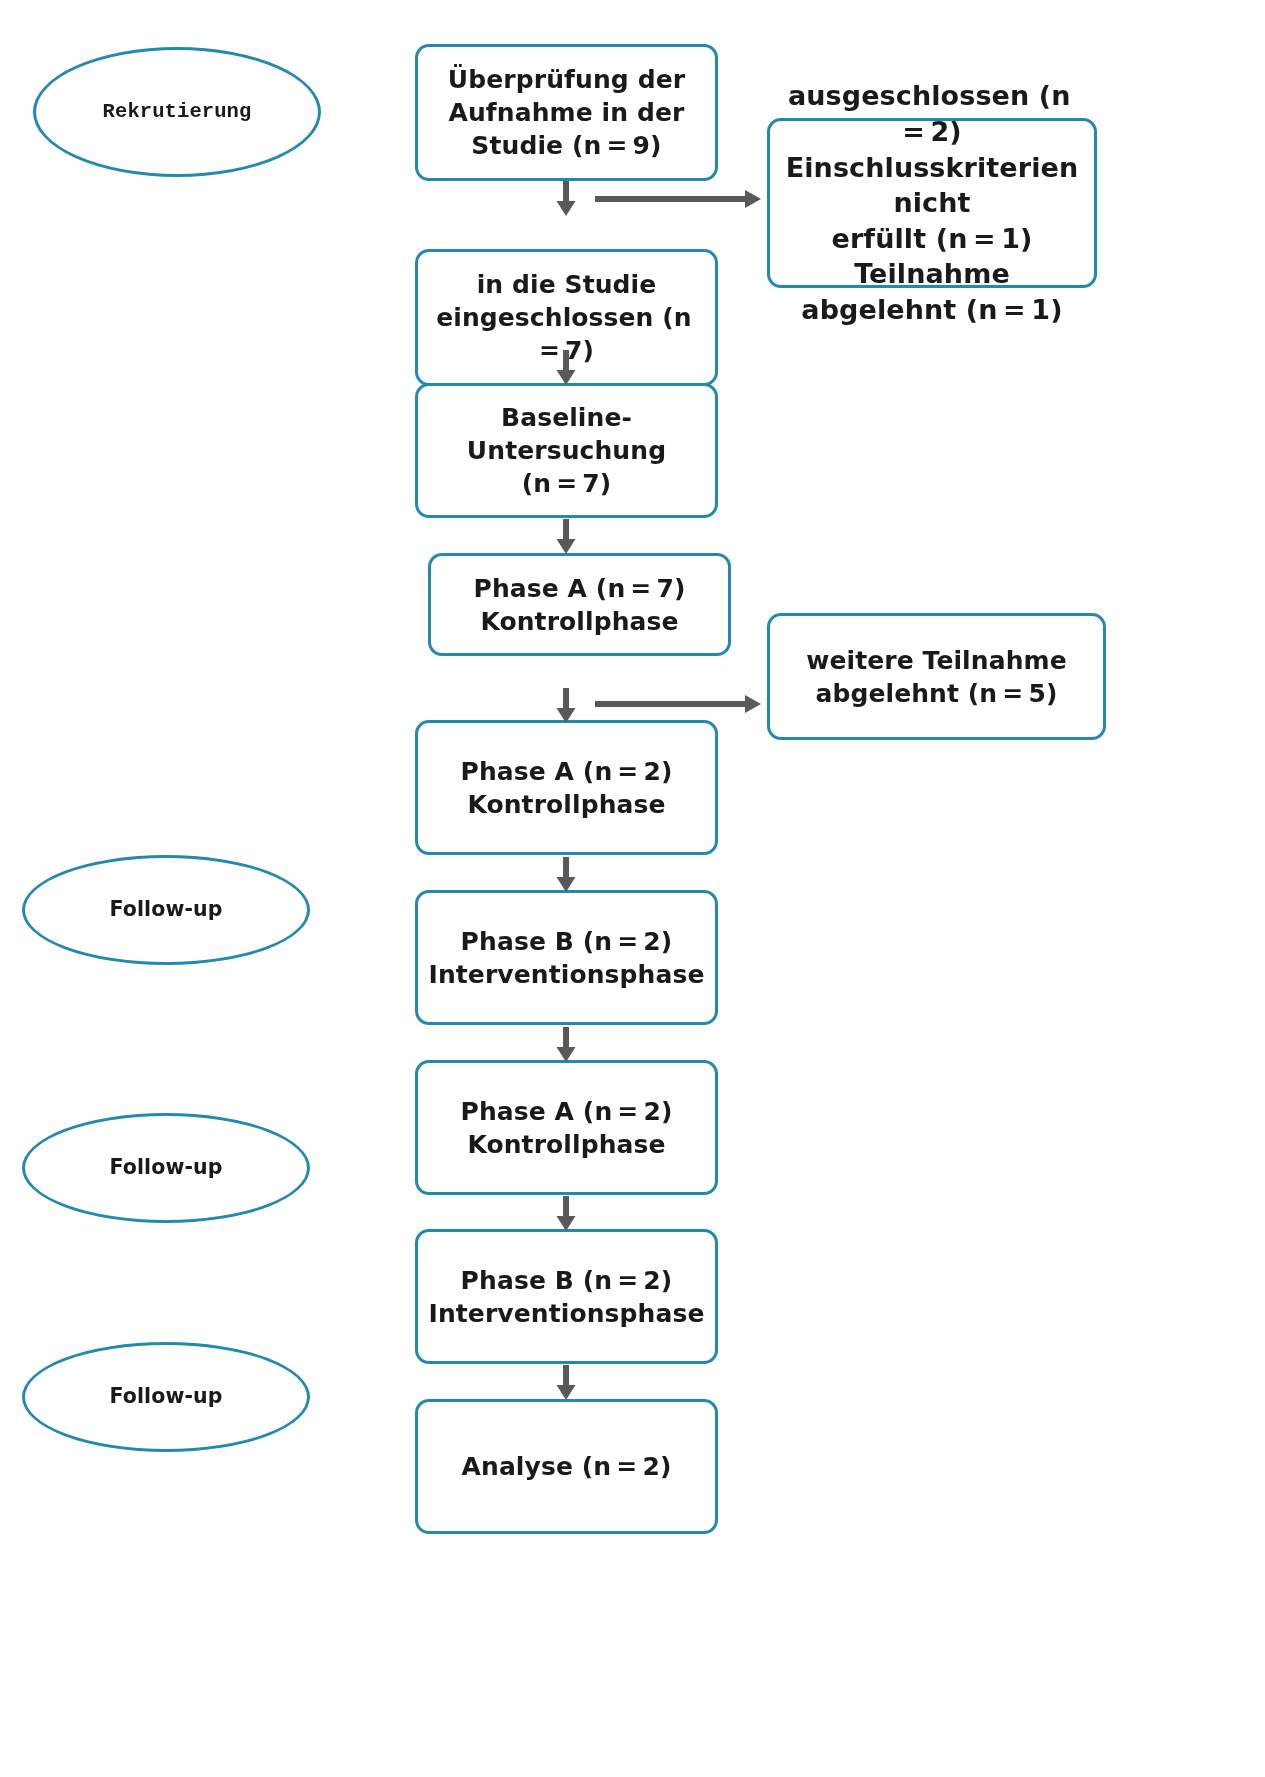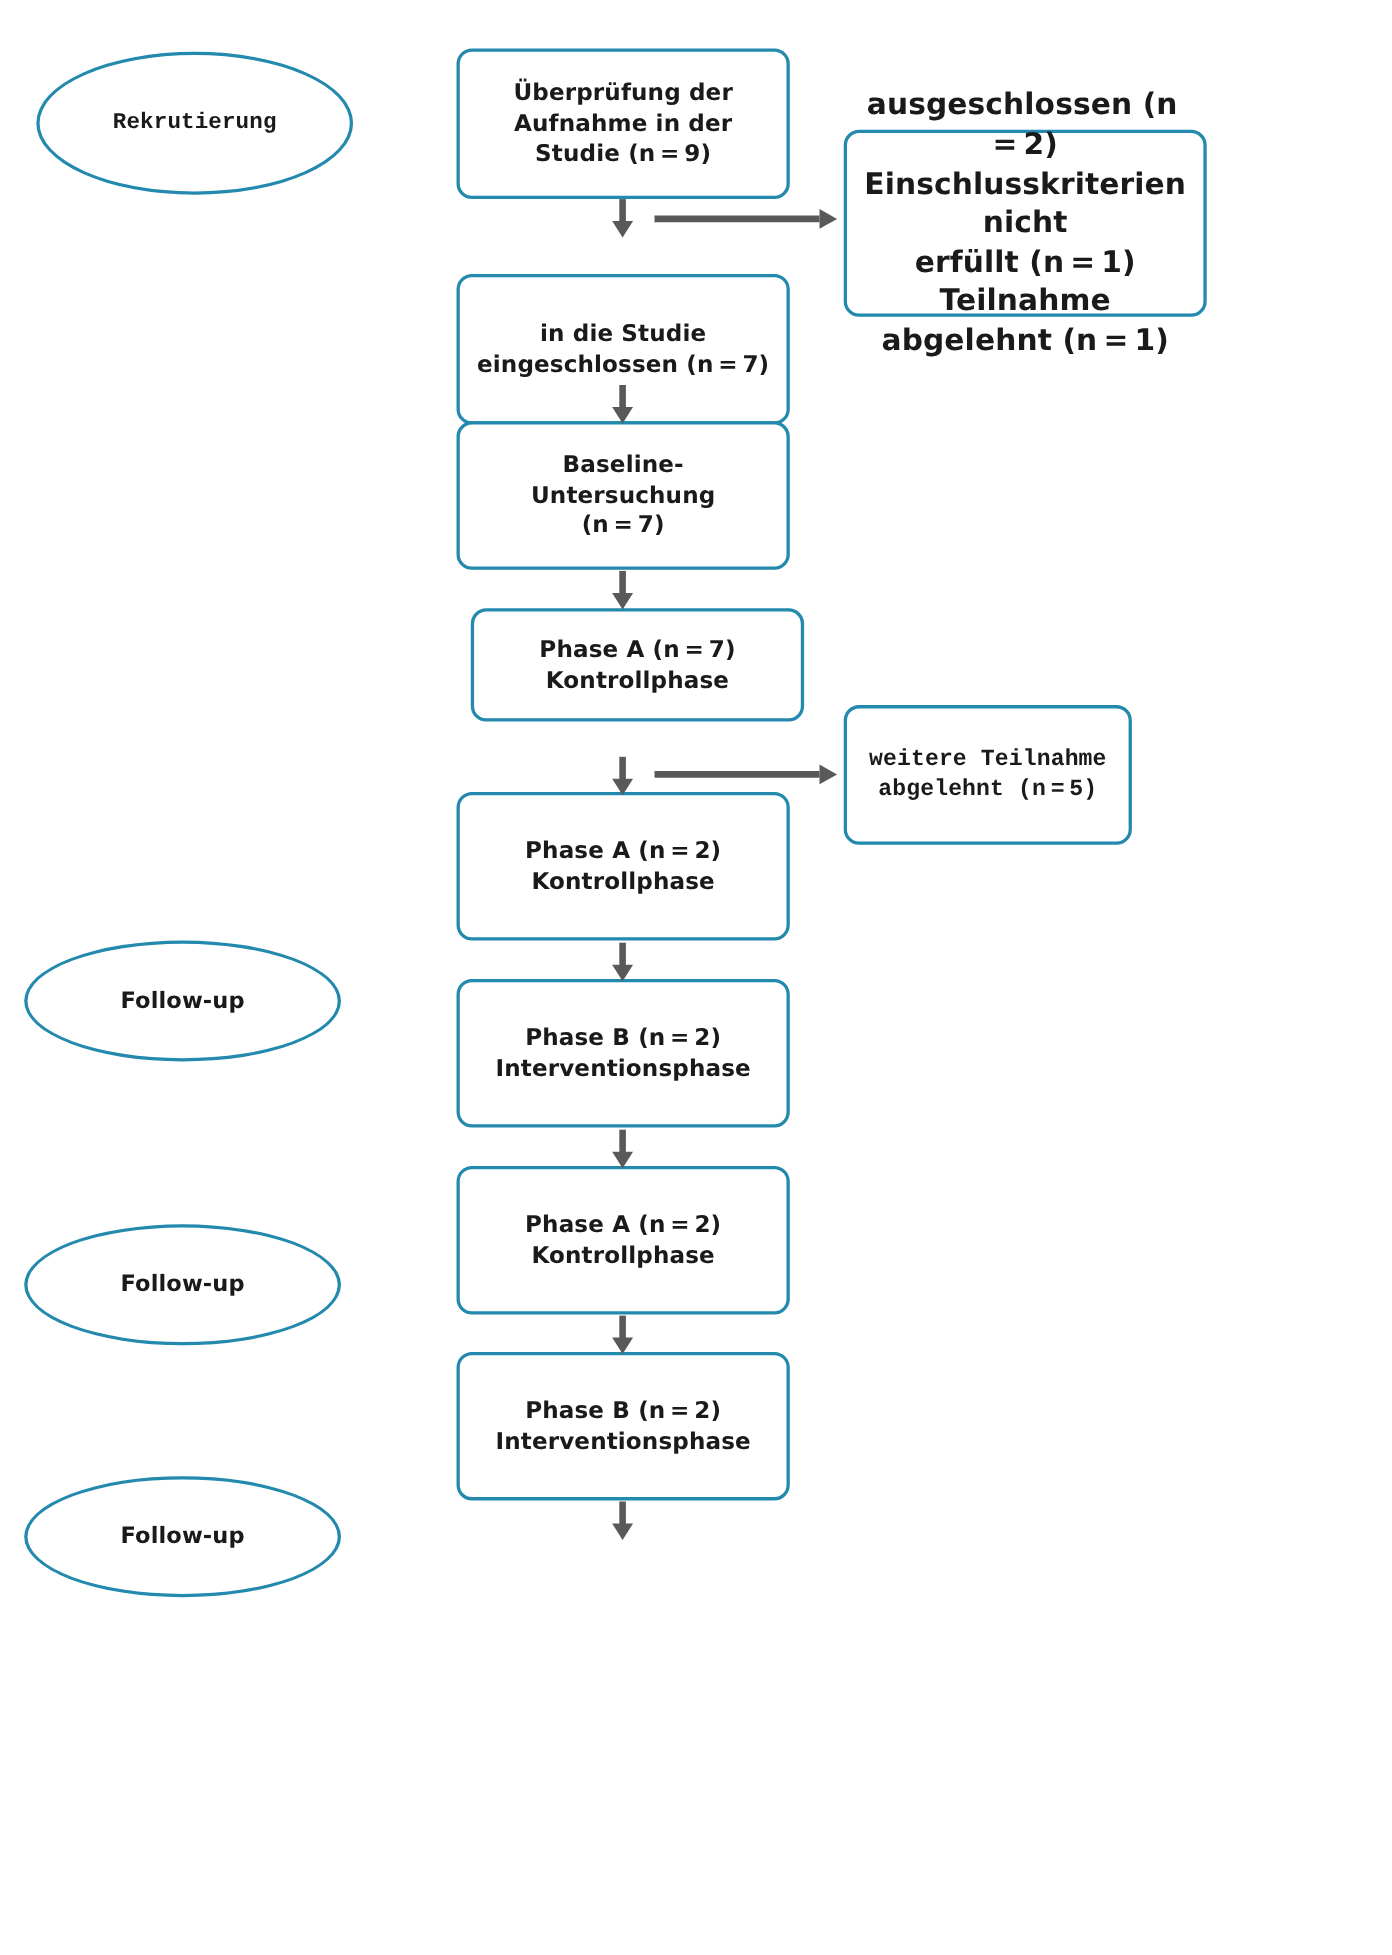--- a/index.html
+++ b/index.html
@@ -29,21 +29,21 @@
     text-align: center;
     color: #1a1a1a;
     font-weight: 700;
     line-height: 1.32;
     background: #ffffff;
   }
 
   .box {
     border: 3px solid #2389ad;
     border-radius: 14px;
-    font-size: 21px;
+    font-size: 25px;
     letter-spacing: 0.1px;
     padding: 6px 10px;
   }
 
   .ellipse {
     border: 3px solid #2389ad;
     border-radius: 50%;
     font-size: 20.5px;
     letter-spacing: 0.1px;
   }
@@ -123,29 +123,32 @@
   <div class="node box" style="left:415px; top:1060px; width:303px; height:135px;">
     <span class="node-text">Phase A (n = 2)
 Kontrollphase</span>
   </div>
 
   <div class="node box" style="left:415px; top:1229px; width:303px; height:135px;">
     <span class="node-text">Phase B (n = 2)
 Interventionsphase</span>
   </div>
 
+  <div class="node box" style="left:415px; top:1399px; width:303px; height:135px;">
+    <span class="node-text">Analyse (n = 2)</span>
+  </div>
 
   <div class="node box" style="left:767px; top:118px; width:330px; height:170px; font-size:27px;">
     <span class="node-text">ausgeschlossen (n = 2)
 Einschlusskriterien nicht
 erfüllt (n = 1)
 Teilnahme abgelehnt (n = 1)</span>
   </div>
 
-  <div class="node box" style="left:767px; top:641px; width:262px; height:127px;font-family:Liberation Mono, monospace;">
+  <div class="node box" style="left:767px; top:613px; width:339px; height:127px;">
     <span class="node-text">weitere Teilnahme
 abgelehnt (n = 5)</span>
   </div>
 
   <div class="arrow-down" style="left:553px; top:180px;">
     <svg class="arrow-svg" width="26" height="38" viewBox="0 0 26 38" aria-hidden="true">
       <path d="M13 1 L13 24" stroke="#595959" stroke-width="6" fill="none"></path>
       <path d="M13 36 L3.5 21 L22.5 21 Z" fill="#595959"></path>
     </svg>
   </div>

